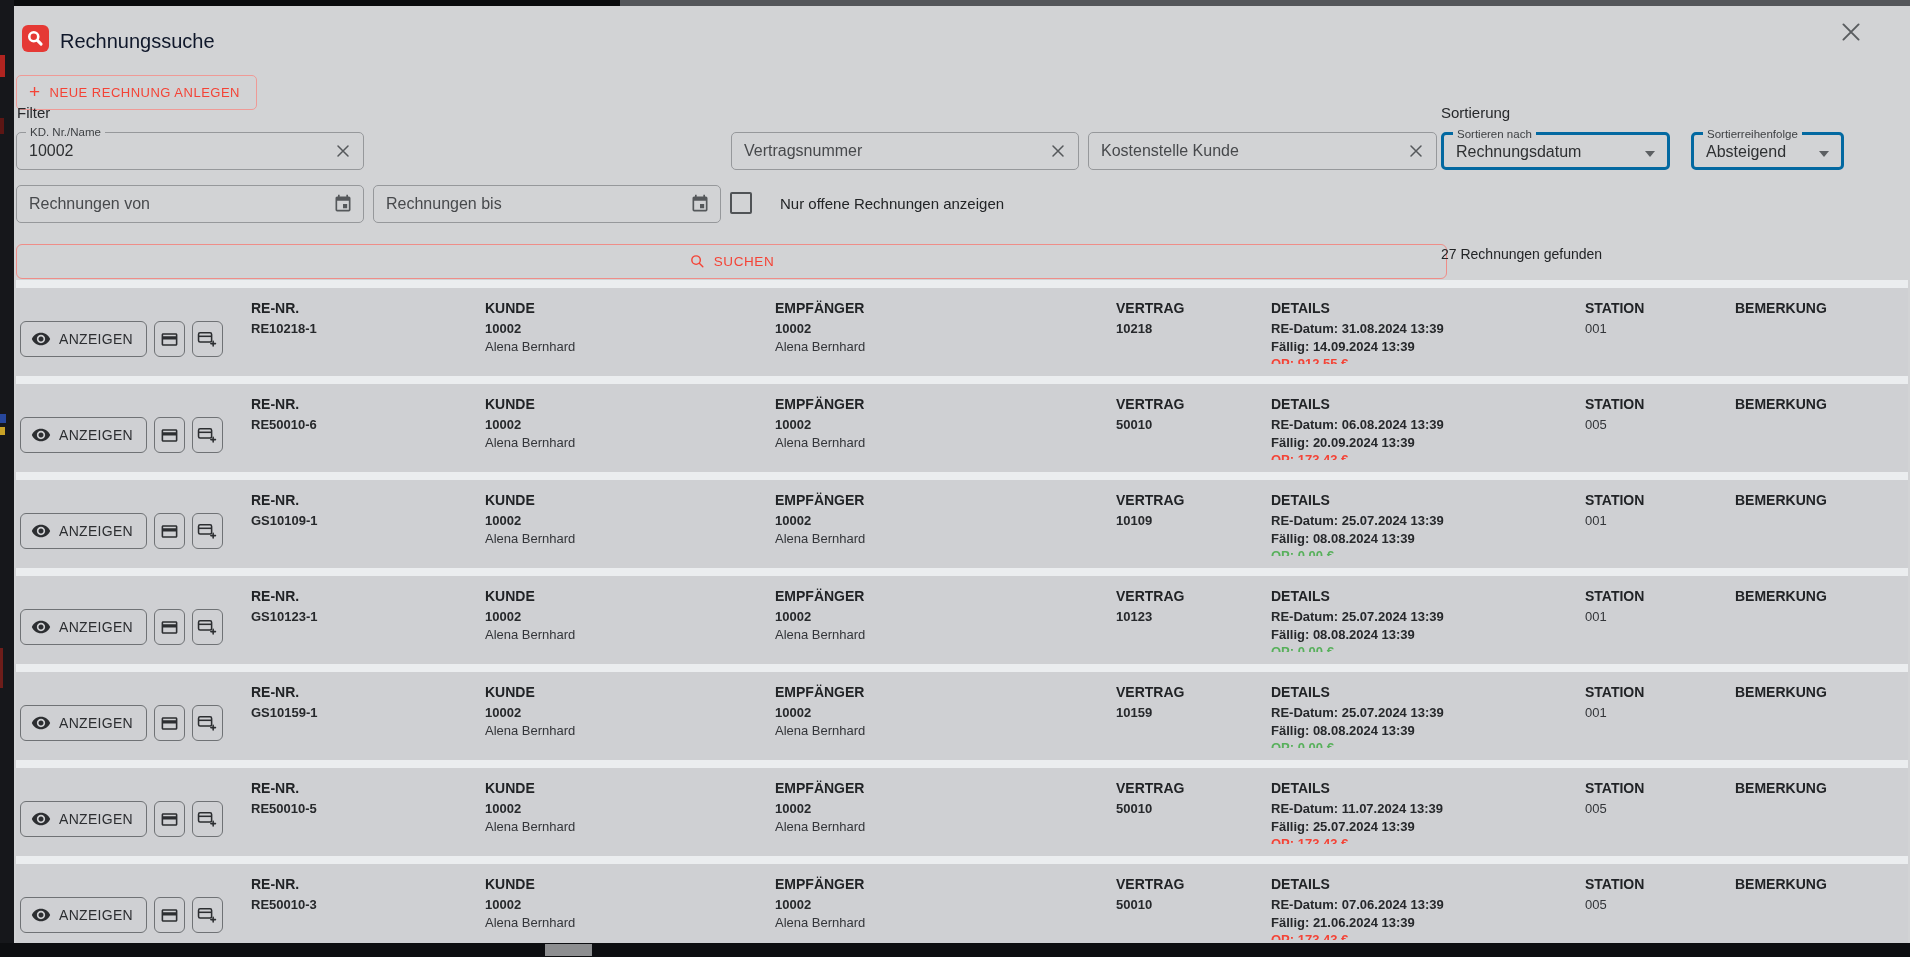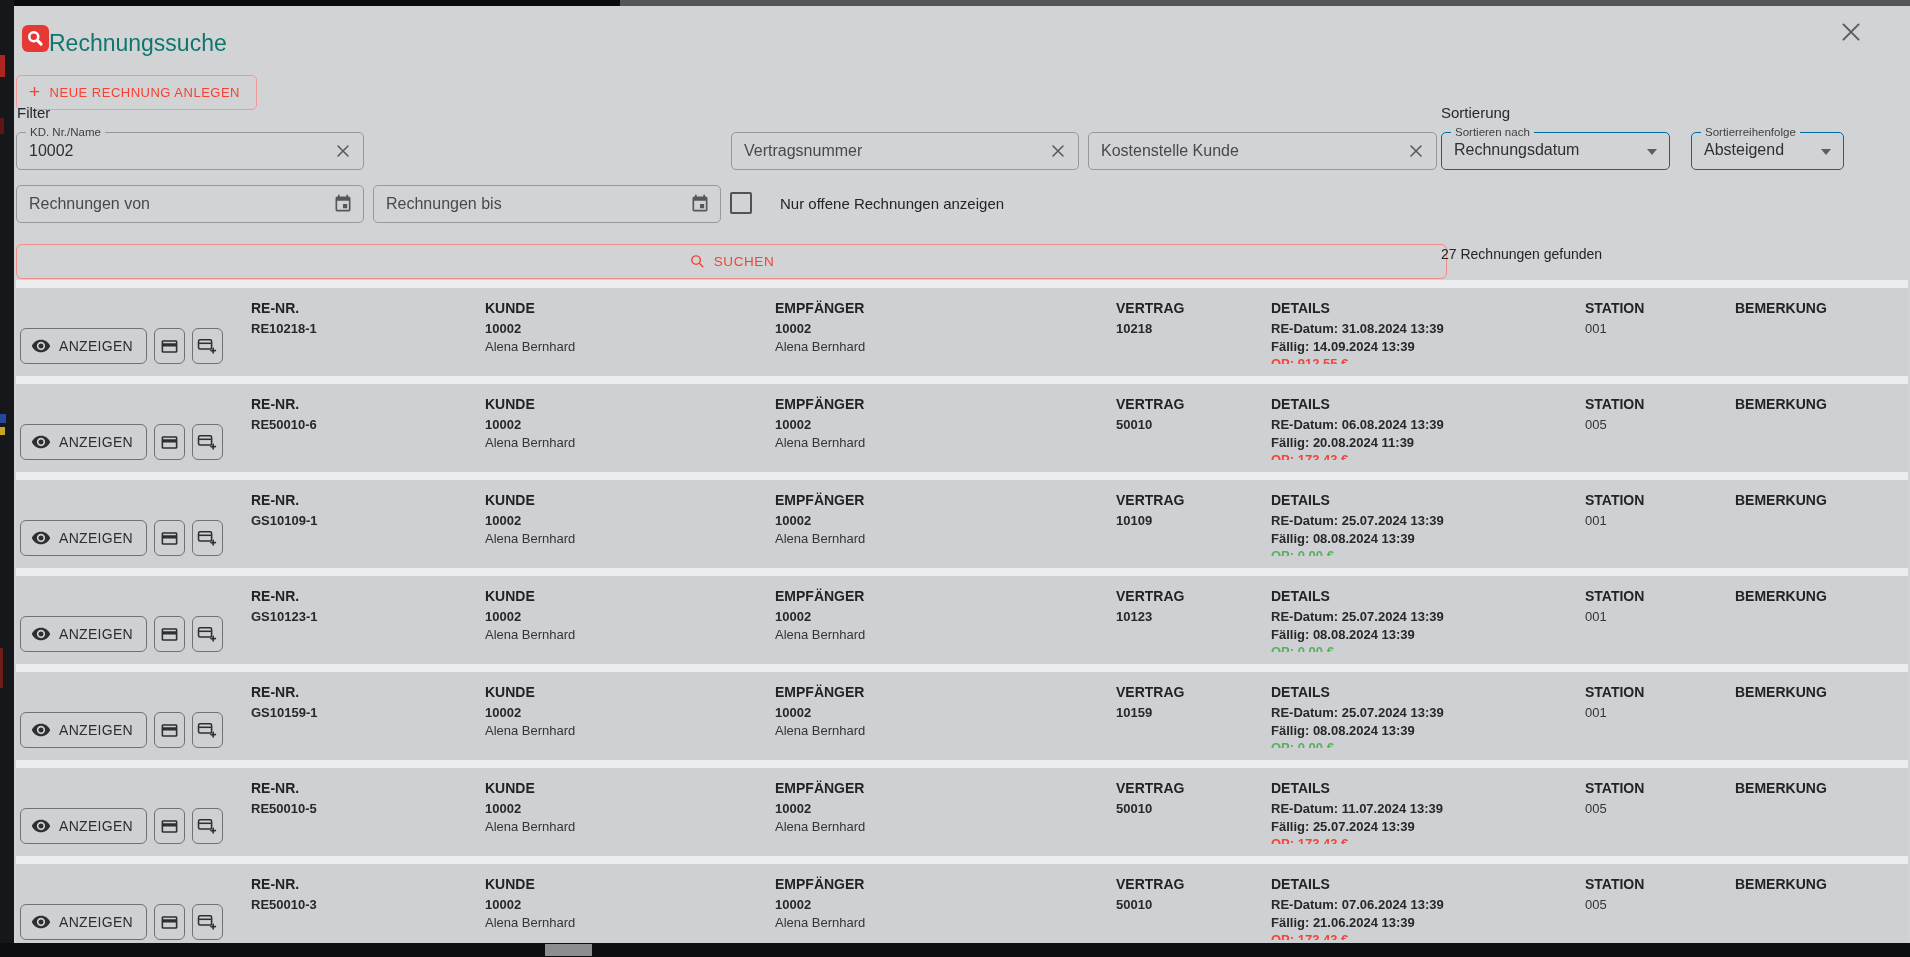--- a/index.html
+++ b/index.html
@@ -17,21 +17,21 @@
   .frag.f4{top:427px;width:5px;height:8px;background:#c9a227}
   .frag.f5{top:648px;width:3px;height:40px;background:#6e1d1a}
   .bottom-strip{position:absolute;left:0;top:943px;width:1910px;height:14px;background:#0d0e11;z-index:4}
   .bottom-thumb{position:absolute;left:545px;top:1px;width:47px;height:12px;background:#8d8e90}
 
   
   .panel{position:absolute;left:14px;top:6px;width:1896px;height:937px;background:#d2d3d5;z-index:2}
 
   .logo{position:absolute;left:8px;top:19px;width:27px;height:27px;border-radius:6px;
         background:var(--logo-red,#e53935);display:flex;align-items:center;justify-content:center}
-  .page-title{position:absolute;left:35px;top:24px;font-size:23px;font-weight:500;color:#0f766e}
+  .page-title{position:absolute;left:46px;top:24px;font-size:20px;font-weight:500;color:#0f172a}
   .close-btn{position:absolute;right:44px;top:12px;width:28px;height:28px;border:none;background:transparent;
              color:#595c5f;cursor:pointer;padding:0}
 
   .new-btn{position:absolute;left:2px;top:69px;height:35px;padding:0 16px 0 12px;
            display:inline-flex;align-items:center;gap:9px;background:transparent;
            border:1px solid #ef9a96;border-radius:5px;color:var(--accent,#f44336);
            font-family:inherit;font-size:13px;font-weight:500;letter-spacing:.5px;cursor:pointer}
   .new-btn .plus{font-size:19px;font-weight:400;line-height:1;margin-top:-2px}
 
   .section-label{position:absolute;font-size:15px;color:#26282b}
@@ -49,21 +49,21 @@
              border:none;background:transparent;color:#55585b;cursor:pointer;padding:0;
              display:flex;align-items:center;justify-content:center}
   .row1{top:126px}.row2{top:179px}
   .f-kdnr{left:2px;width:348px}
   .f-renr{left:359px;width:348px}
   .f-vertrag{left:717px;width:348px}
   .f-kost{left:1074px;width:349px}
   .f-von{left:2px;width:348px}
   .f-bis{left:359px;width:348px}
 
-  .select{position:absolute;top:126px;height:38px;border:1px solid #0369a1;border-radius:5px;
+  .select{position:absolute;top:126px;height:38px;border:3px solid #0369a1;border-radius:5px;
           box-sizing:border-box;cursor:pointer}
   .sel-by{left:1427px;width:229px}
   .sel-order{left:1677px;width:153px}
   .select .value{position:absolute;left:12px;top:8px;font-size:16px;color:#2e3032;white-space:nowrap}
   .caret{position:absolute;right:12px;top:16px;width:0;height:0;
          border-left:5px solid transparent;border-right:5px solid transparent;border-top:6px solid #5c5f62}
 
   .checkbox-wrap{position:absolute;left:716px;top:186px;display:flex;align-items:center;gap:28px;cursor:pointer}
   .checkbox{width:18px;height:18px;border:2px solid #505356;border-radius:2px;background:transparent}
   .checkbox-label{font-size:15px;color:#222426}
@@ -80,21 +80,21 @@
        display:grid;grid-template-columns:235px 234px 290px 341px 155px 314px 150px 1fr;
        box-sizing:border-box}
   .col{padding-top:12px;overflow:hidden}
   .col .hdr{font-size:14px;font-weight:bold;color:#212326;line-height:17px;margin-bottom:3px;white-space:nowrap}
   .col .val{font-size:13px;color:#333539;line-height:17.5px;white-space:nowrap}
   .col .val.b{font-weight:bold;color:#26282b}
   .col.bemerk{padding-right:10px}
   .col.bemerk .val{white-space:normal;line-height:16px}
   .op-open{color:var(--op-red,#f44336)!important;font-weight:bold}
   .op-paid{color:var(--op-green,#57b05b)!important;font-weight:bold}
-  .actions{display:flex;align-items:flex-end;gap:7px;padding:26px 0 0 4px}
+  .actions{display:flex;align-items:center;gap:7px;padding:26px 0 0 4px}
   .show-btn{height:36px;padding:0 13px 0 10px;display:inline-flex;align-items:center;gap:8px;
             background:transparent;border:1px solid #6f7275;border-radius:6px;color:#2c2e31;
             font-family:inherit;font-size:14px;font-weight:500;letter-spacing:.3px;cursor:pointer}
   .icon-btn{width:31px;height:36px;display:inline-flex;align-items:center;justify-content:center;
             background:transparent;border:1px solid #6f7275;border-radius:6px;color:#2c2e31;cursor:pointer;padding:0}
   svg{display:block}
 </style>
 </head>
 <body>
 
@@ -292,21 +292,21 @@
       <div class="val b">10002</div>
       <div class="val">Alena Bernhard</div>
     </div>
     <div class="col">
       <div class="hdr">VERTRAG</div>
       <div class="val b">50010</div>
     </div>
     <div class="col">
       <div class="hdr">DETAILS</div>
       <div class="val b">RE-Datum: 06.08.2024 13:39</div>
-      <div class="val b">Fällig: 20.08.2024 11:39</div>
+      <div class="val b">Fällig: 20.09.2024 13:39</div>
       <div class="val op-open">OP: 173,43 €</div>
     </div>
     <div class="col">
       <div class="hdr">STATION</div>
       <div class="val">005</div>
     </div>
     <div class="col bemerk">
       <div class="hdr">BEMERKUNG</div>
       <div class="val"></div>
     </div>

